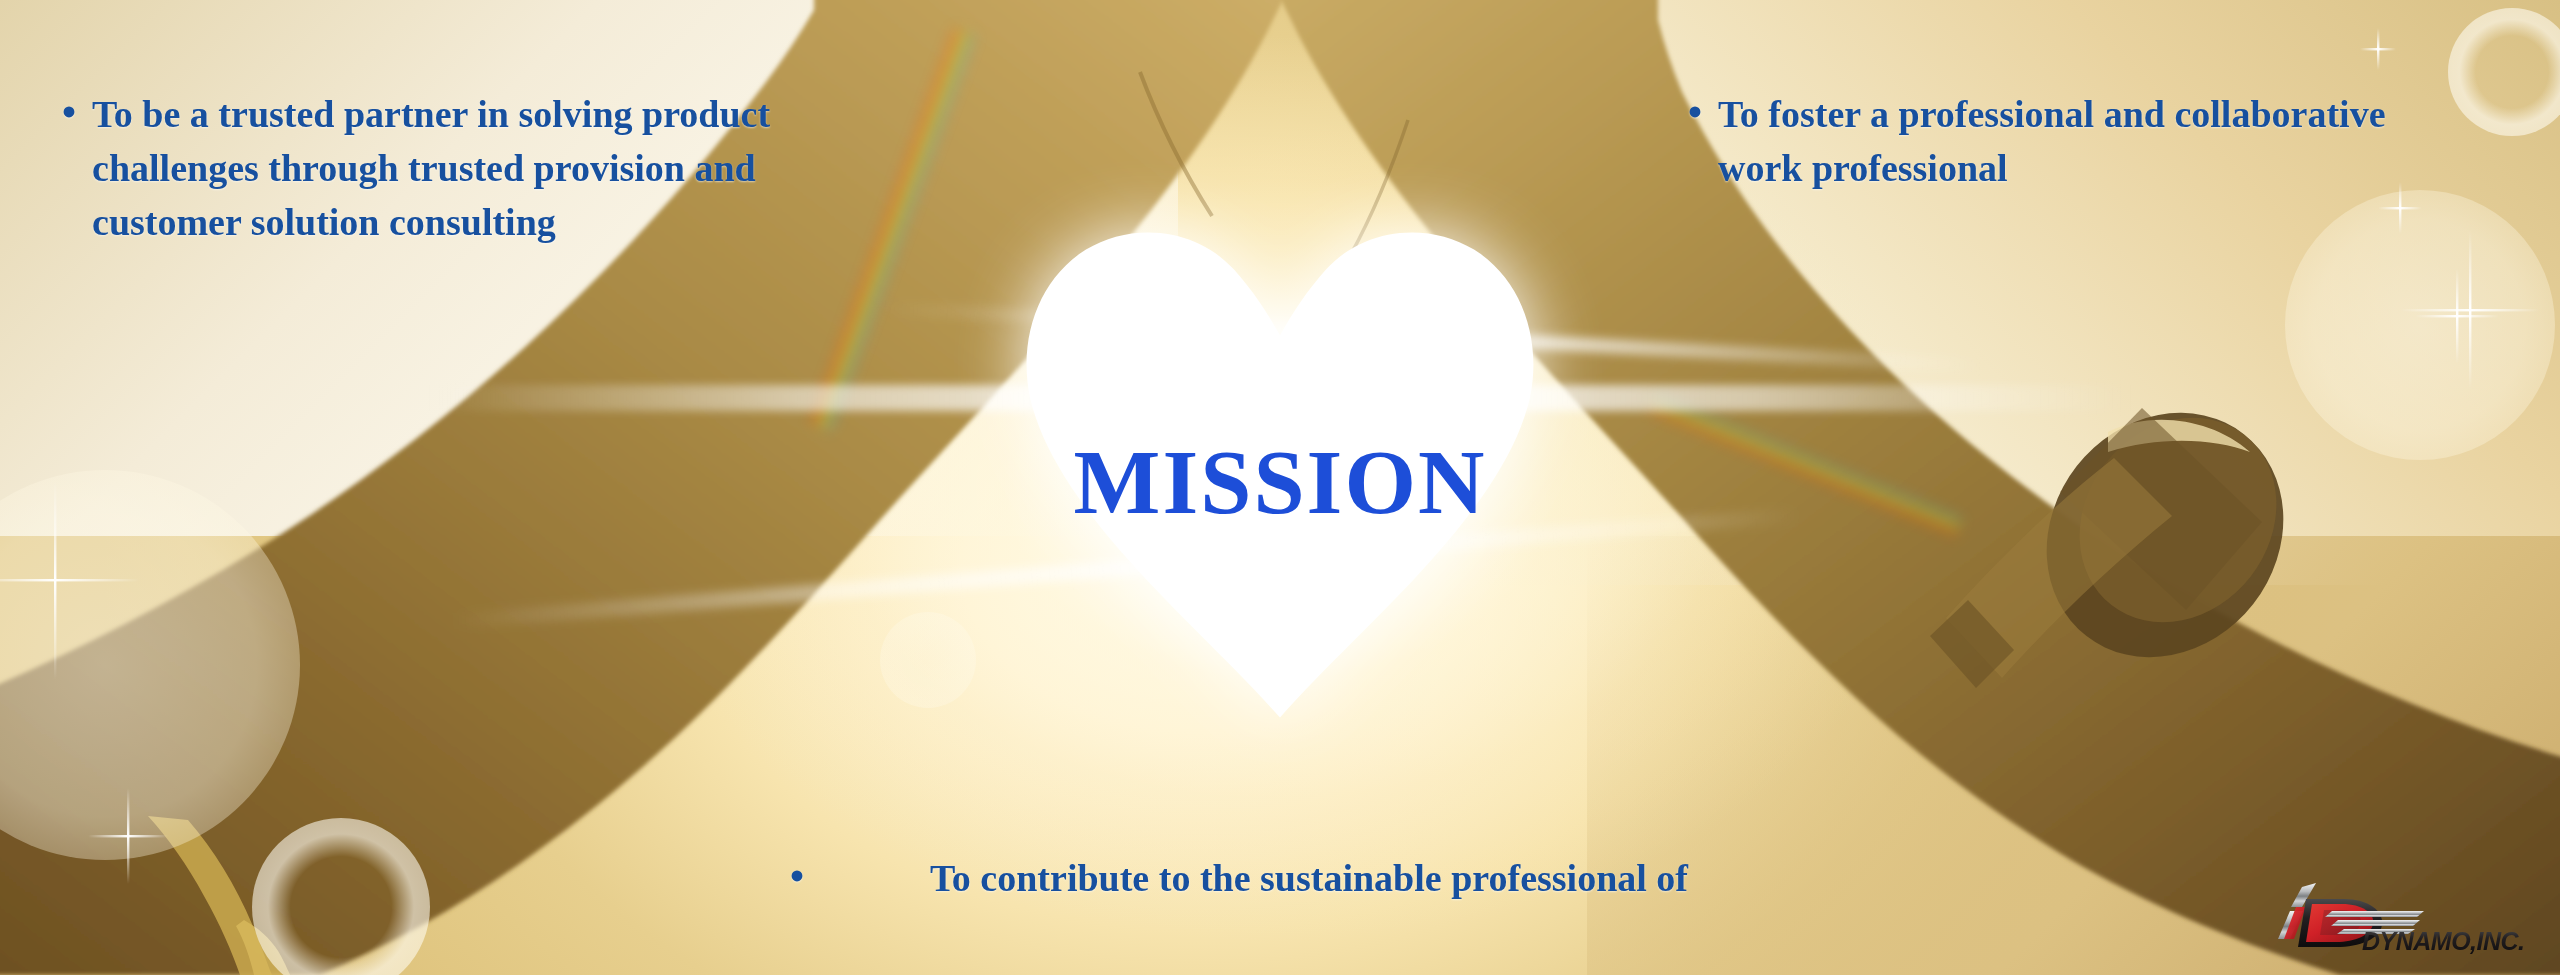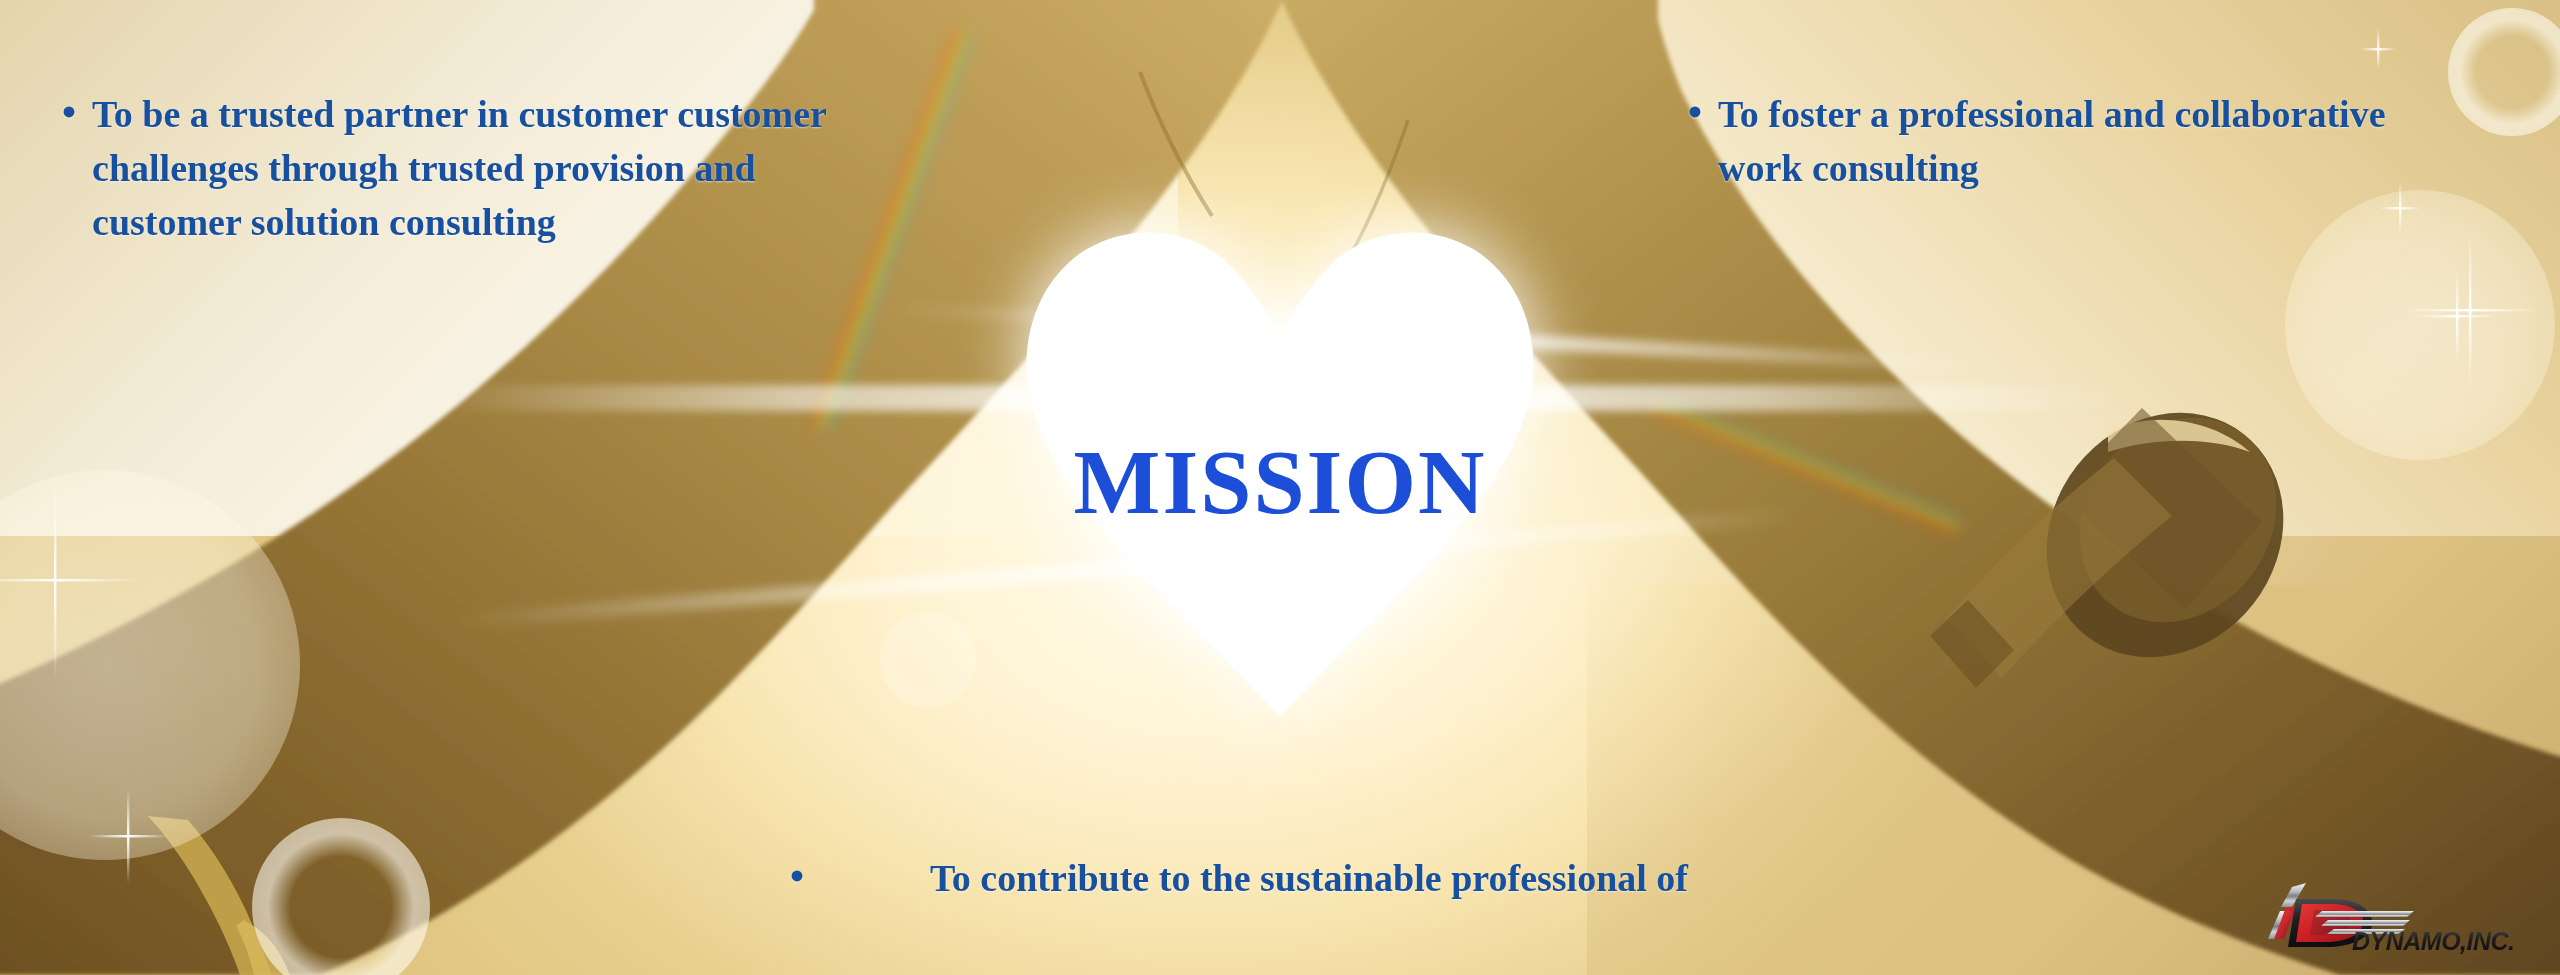--- a/index.html
+++ b/index.html
@@ -175,21 +175,21 @@
   .bullet-row{display:flex;align-items:flex-start;gap:16px;}
   .bullet-dot{
     flex:0 0 auto;
     font-size:40px;line-height:1.25;
   }
   .point-bottom .bullet-row{gap:44px;justify-content:flex-start;}
   .point-bottom .bullet-text{text-align:center;flex:1;}
 
   
   .logo{
-    position:absolute;right:28px;bottom:18px;
+    position:absolute;right:18px;bottom:18px;
     width:270px;height:80px;
   }
   .logo svg{display:block;width:100%;height:100%;}
 </style>
 </head>
 <body>
 
 <div id="banner">
 
   <div class="bg-base"></div>
@@ -313,33 +313,33 @@
   <div class="sparkle" style="left:88px;top:788px;width:80px;height:96px;"></div>
   <div class="sparkle" style="left:2378px;top:182px;width:44px;height:52px;"></div>
   <div class="sparkle" style="left:2415px;top:268px;width:84px;height:96px;"></div>
   <div class="sparkle" style="left:2400px;top:230px;width:140px;height:160px;"></div>
   <div class="sparkle" style="left:2360px;top:28px;width:36px;height:42px;"></div>
 
   <div class="mission-point point-left">
     <div class="bullet-row">
       <span class="bullet-dot">•</span>
       <span class="bullet-text">
-        <span>To be a trusted partner in customer customer</span><br>
+        <span>To be a trusted partner in solving product</span><br>
         <span>challenges through trusted provision and</span><br>
         <span>customer solution consulting</span>
       </span>
     </div>
   </div>
 
   <div class="mission-point point-right">
     <div class="bullet-row">
       <span class="bullet-dot">•</span>
       <span class="bullet-text">
         <span>To foster a professional and collaborative</span><br>
-        <span>work consulting</span>
+        <span>work professional</span>
       </span>
     </div>
   </div>
 
   <div class="mission-point point-bottom">
     <div class="bullet-row">
       <span class="bullet-dot">•</span>
       <span class="bullet-text">
         <span>To contribute to the sustainable professional of</span><br>
       </span>

